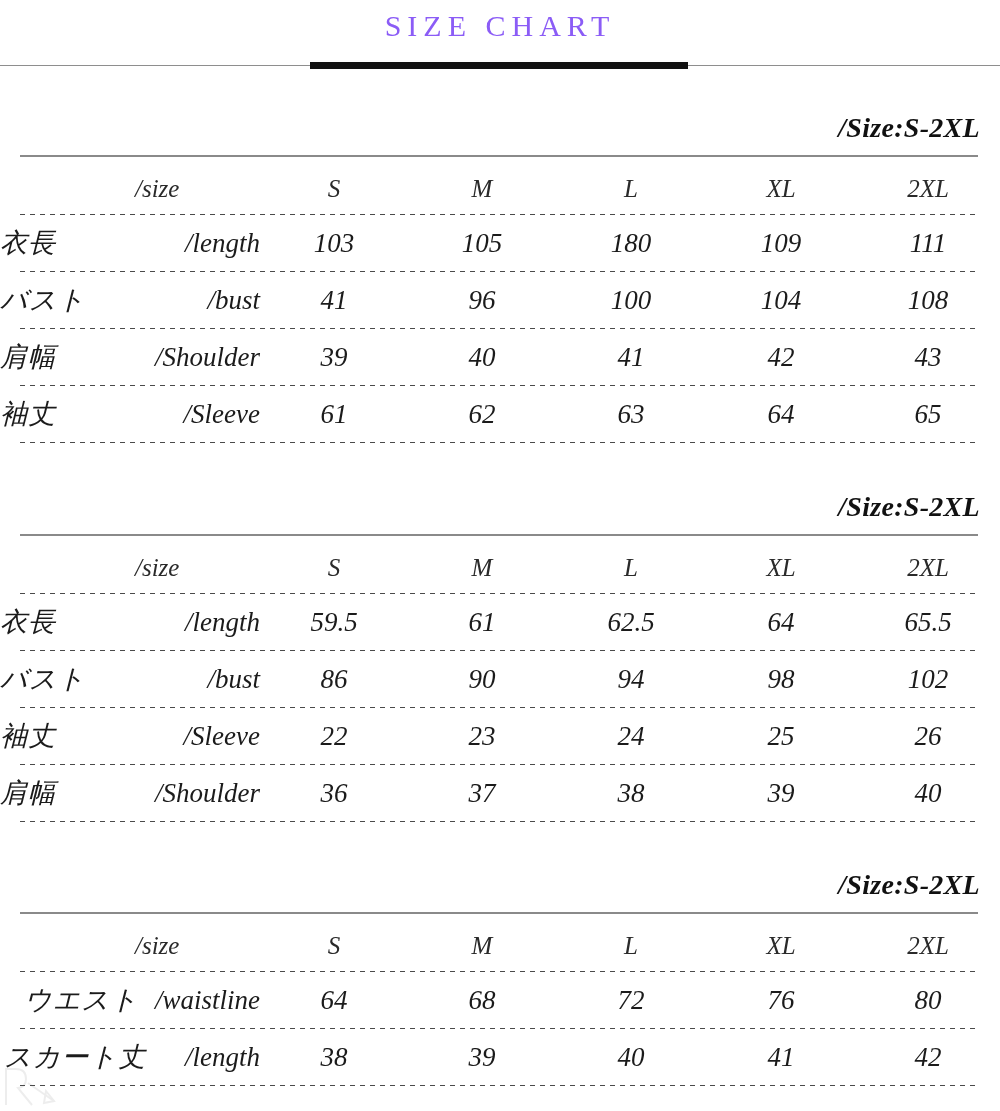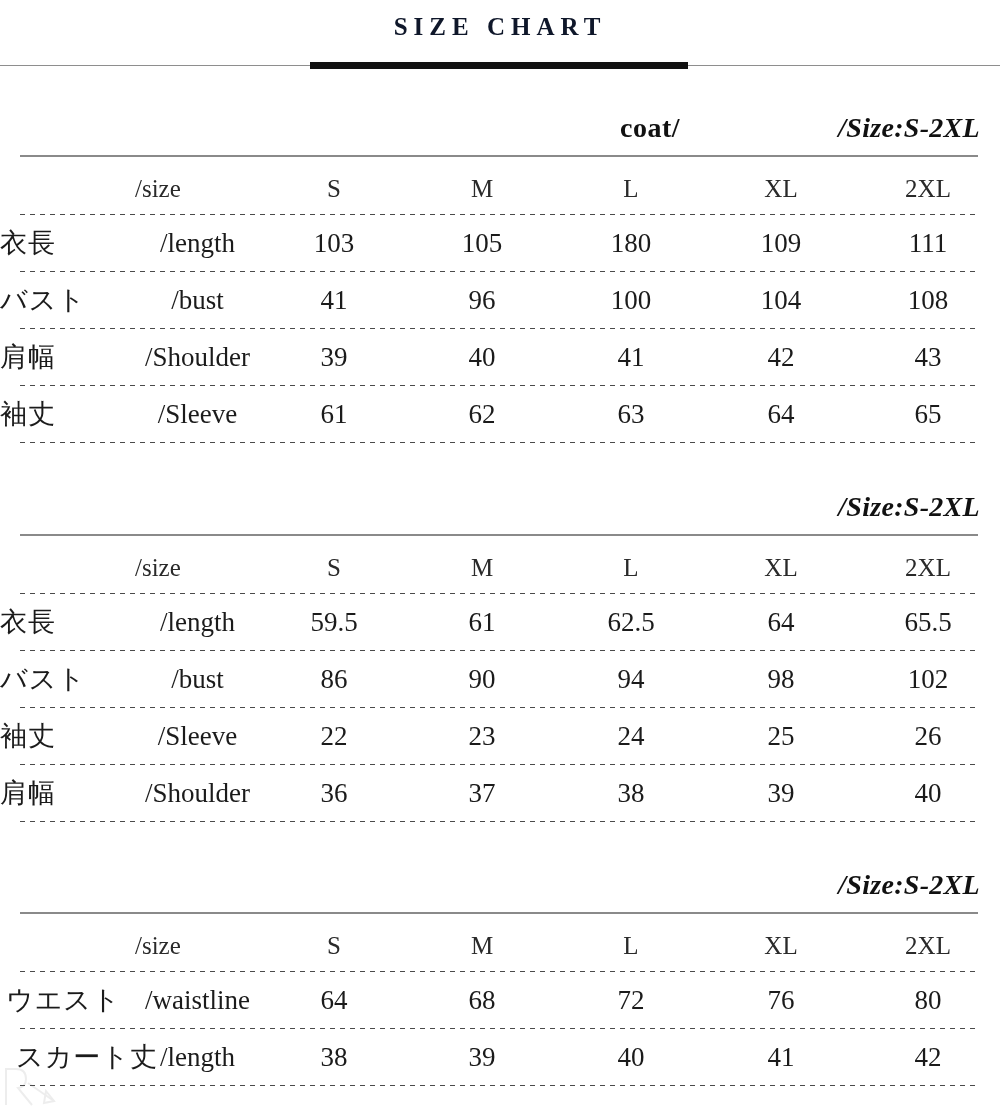--- a/index.html
+++ b/index.html
@@ -23,24 +23,24 @@
     top: 0;
     left: 0;
     width: 1000px;
     height: 52px;
     display: flex;
     align-items: center;
     justify-content: center;
   }
   .title {
     font-family: "Liberation Serif", "DejaVu Serif", serif;
-    font-size: 25px;
-    font-weight: 700;
+    font-size: 30px;
+    font-weight: 400;
     letter-spacing: 6px;
-    color: #0f172a;
+    color: #8b5cf6;
     line-height: 1;
     white-space: nowrap;
   }
 
   
   .title-rule {
     position: absolute;
     top: 62px;
     left: 0;
     width: 1000px;
@@ -110,20 +110,21 @@
     height: 2px;
     background: #8a8a8a;
   }
 
   
   table.size-table {
     border-collapse: collapse;
     width: 1000px;
     table-layout: fixed;
     margin-top: 4px;
+    font-style: italic;
   }
   table.size-table col.c-jp   { width: 135px; }
   table.size-table col.c-en   { width: 125px; }
   table.size-table col.c-val  { width: 148px; }
   table.size-table col.c-val2 { width: 148px; }
   table.size-table col.c-val3 { width: 150px; }
   table.size-table col.c-val4 { width: 150px; }
   table.size-table col.c-val5 { width: 144px; }
 
   table.size-table td,
@@ -147,21 +148,21 @@
   td.jp-label {
     text-align: left;
     padding-left: 18px;
     font-family: "DejaVu Sans", "Liberation Sans", sans-serif;
     font-size: 26px;
     letter-spacing: 1px;
     color: #111111;
     white-space: nowrap;
   }
   td.en-label {
-    text-align: center;
+    text-align: right;
     padding-left: 0px;
     font-size: 25px;
     color: #1b1b1b;
     white-space: nowrap;
   }
   td.size-head-label {
     text-align: left;
     padding-left: 0px;
     font-size: 25px;
     color: #2a2a2a;
@@ -214,21 +215,20 @@
   <div class="title">SIZE CHART</div>
 </div>
 
 <div class="title-rule">
   <div class="thin"></div>
   <div class="thick"></div>
 </div>
 
 <div class="section" id="section-coat">
   <div class="section-head">
-    <div class="cat">coat/</div>
     <div class="sizerange">/Size:S-2XL</div>
     <div class="underline"></div>
   </div>
 
   <table class="size-table">
     <colgroup>
       <col class="c-jp">
         <col class="c-en">
         <col class="c-val">
         <col class="c-val2">
@@ -436,36 +436,36 @@
         <td class="val">XL</td>
         <td class="val">2XL</td>
       </tr>
       <tr class="sep">
           <td colspan="7">
             <div class="dash"></div>
           </td>
         </tr>
 
       <tr class="data-row">
-        <td class="jp-label" style="padding-left:6px;">ウエスト</td>
+        <td class="jp-label" style="padding-left:24px;">ウエスト</td>
         <td class="en-label">/waistline</td>
         <td class="val">64</td>
         <td class="val">68</td>
         <td class="val">72</td>
         <td class="val">76</td>
         <td class="val">80</td>
       </tr>
       <tr class="sep">
           <td colspan="7">
             <div class="dash"></div>
           </td>
         </tr>
 
       <tr class="data-row">
-        <td class="jp-label" style="padding-left:16px;">スカート丈</td>
+        <td class="jp-label" style="padding-left:4px;">スカート丈</td>
         <td class="en-label">/length</td>
         <td class="val">38</td>
         <td class="val">39</td>
         <td class="val">40</td>
         <td class="val">41</td>
         <td class="val">42</td>
       </tr>
       <tr class="sep">
           <td colspan="7">
             <div class="dash"></div>

